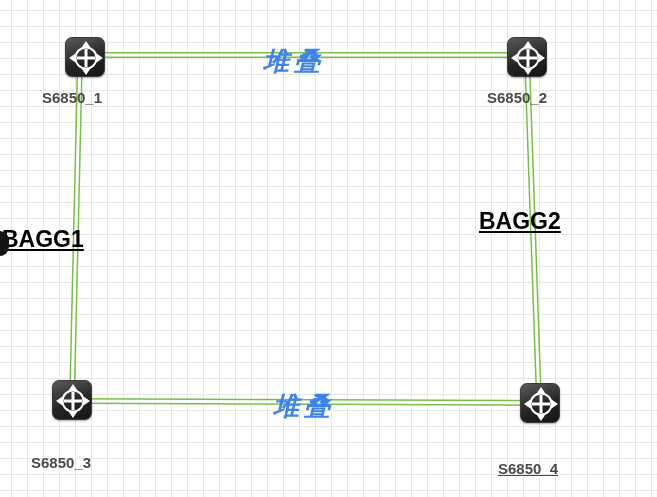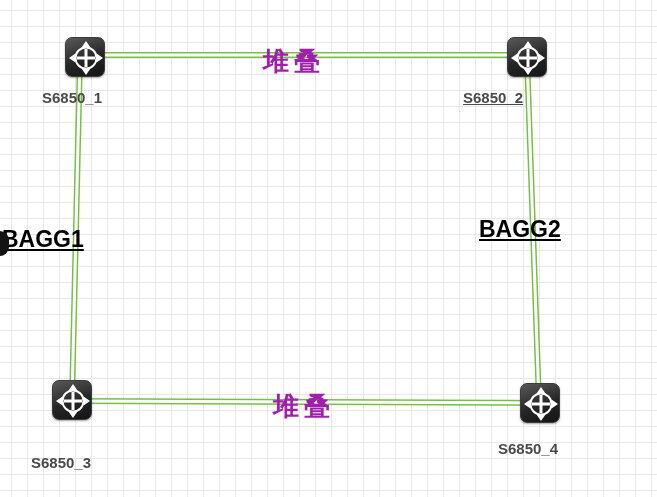--- a/index.html
+++ b/index.html
@@ -54,23 +54,24 @@
     position: absolute;
     font-size: 15px;
     font-weight: bold;
     color: #4a4a4a;
     white-space: nowrap;
   }
   .link-label-cn {
     position: absolute;
     font-size: 26px;
     font-weight: bold;
-    color: #a21caf;
+    color: #3b82f6;
     letter-spacing: 5px;
     white-space: nowrap;
+    font-style: italic;
   }
   .link-label-bagg {
     position: absolute;
     font-size: 23px;
     font-weight: bold;
     color: #000000;
     white-space: nowrap;
     text-decoration: underline;
   }
   .edge-artifact {
@@ -83,28 +84,28 @@
     border-radius: 0 12px 12px 0;
   }
 
   
   #node-1 { left: 65px;  top: 37px;  }
   #node-2 { left: 507px; top: 37px;  }
   #node-3 { left: 52px;  top: 380px; }
   #node-4 { left: 520px; top: 383px; }
 
   #label-1 { left: 42px;  top: 89px;  }
-  #label-2 { left: 463px; top: 89px; text-decoration: underline;  }
+  #label-2 { left: 487px; top: 89px;  }
   #label-3 { left: 31px;  top: 454px; }
-  #label-4 { left: 498px; top: 440px; }
+  #label-4 { left: 498px; top: 460px; text-decoration: underline; }
 
   #link-label-top    { left: 263px; top: 44px;  }
   #link-label-bottom { left: 273px; top: 389px; }
   #link-label-left   { left: 2px;   top: 226px; }
-  #link-label-right  { left: 479px; top: 216px; }
+  #link-label-right  { left: 479px; top: 208px; }
 </style>
 </head>
 <body>
 
 <div class="canvas"></div>
 
 <svg class="link-layer" width="657" height="497" viewBox="0 0 657 497">
 
   <g>
     <line class="link-outer" x1="85" y1="55" x2="527" y2="55" stroke="#76c143"></line>

